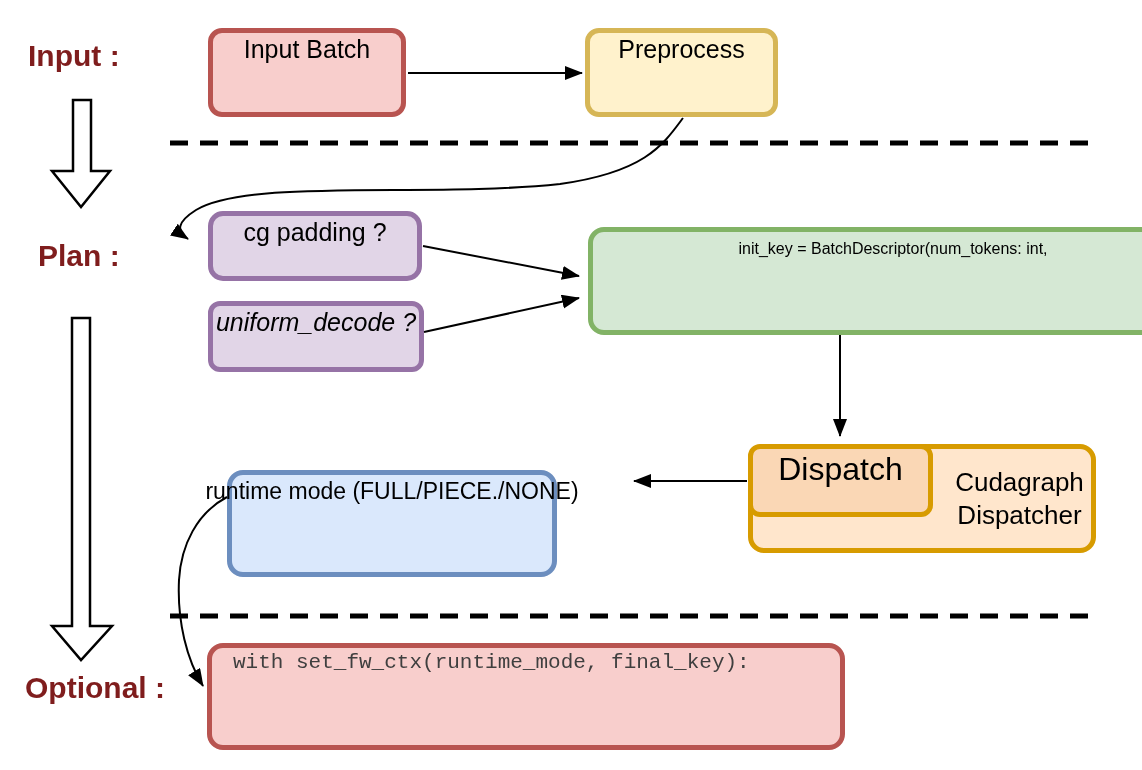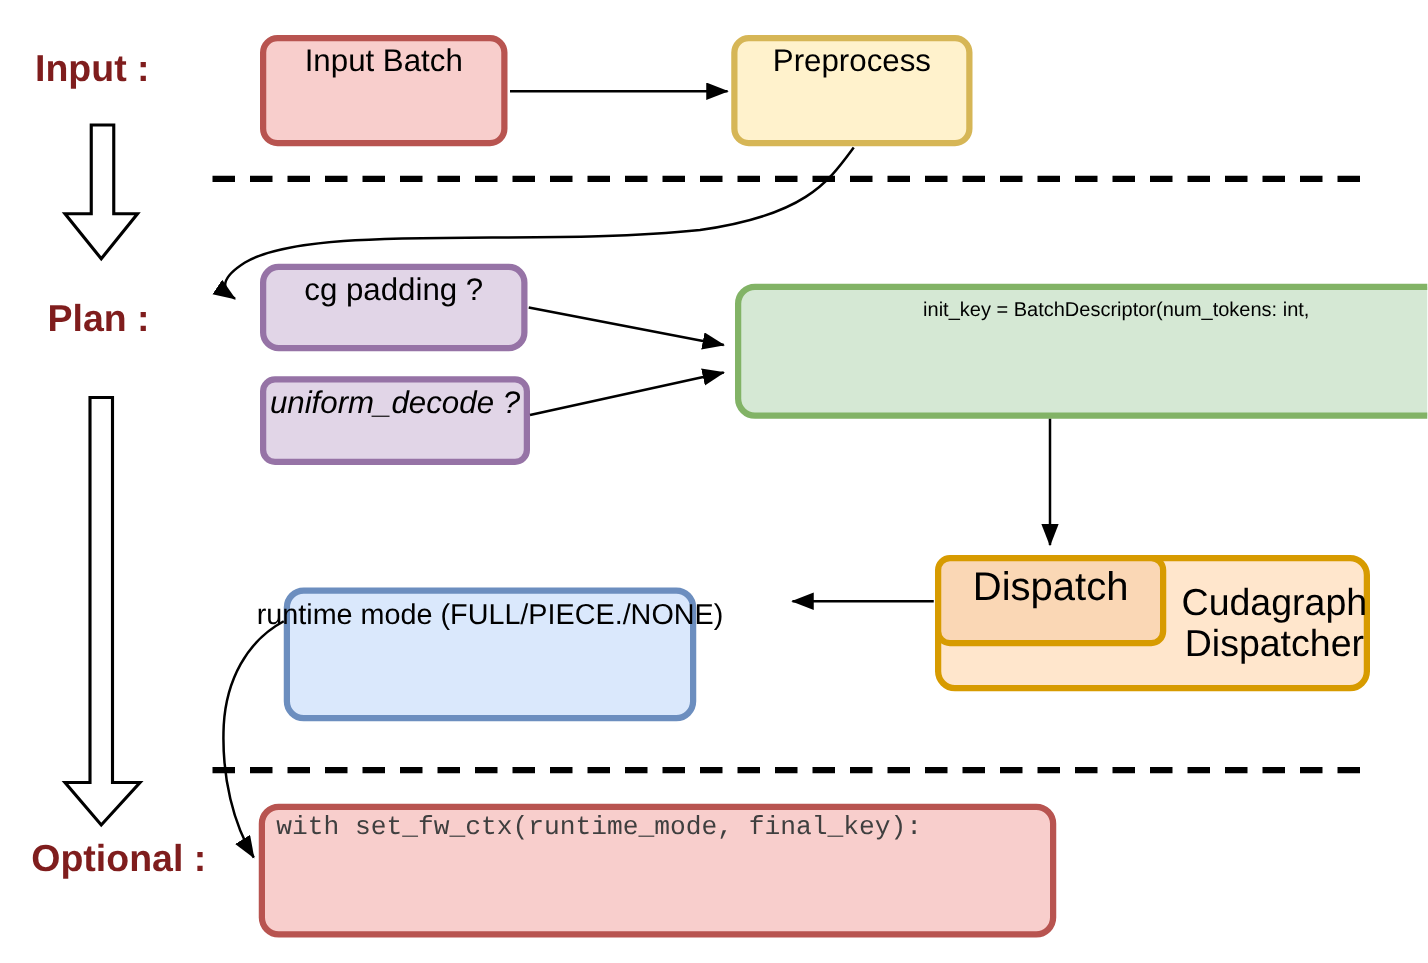--- a/index.html
+++ b/index.html
@@ -54,21 +54,21 @@
     background: var(--purple-fill, #e1d5e7); border-color: var(--purple-stroke, #9673a6); font-style: italic;
   }
   .n-init-key {
     left: 588px; top: 227px; width: 610px; height: 108px; border-radius: 16px;
     background: var(--green-fill, #d5e8d4); border-color: var(--green-stroke, #82b366);
     font-size: 16px; line-height: 33px;
   }
   .n-cudagraph-dispatcher {
     left: 748px; top: 444px; width: 348px; height: 109px; border-radius: 16px;
     background: var(--orange-fill, #ffe6cc); border-color: var(--orange-stroke, #d79b00);
-    font-size: 30px; line-height: 33px;
+    font-size: 26px; line-height: 33px;
     justify-content: flex-end;
   }
   .n-cudagraph-dispatcher .text-wrap {
     position: absolute; left: 185px; width: 163px; top: 50%;
     transform: translateY(-50%); text-align: center;
   }
   .n-dispatch {
     left: 748px; top: 444px; width: 185px; height: 73px; border-radius: 12px;
     background: var(--orange-inner-fill, #fad7b5); border-color: var(--orange-stroke, #d79b00);
     font-size: 32px;
@@ -76,21 +76,21 @@
   .n-runtime-mode {
     left: 227px; top: 445px; width: 330px; height: 107px; border-radius: 16px;
     background: var(--blue-fill, #dae8fc); border-color: var(--blue-stroke, #6c8ebf);
     font-size: 23px; line-height: 32px; margin-top: 25px;
   }
   .n-execute-code {
     left: 207px; top: 643px; width: 638px; height: 107px; border-radius: 16px;
     background: var(--red-fill, #f8cecc); border-color: var(--red-stroke, #b85450);
     font-family: "Liberation Mono", "DejaVu Sans Mono", monospace;
     font-size: 21px; line-height: 30px; color: var(--code-text, #3f3f3f);
-    justify-content: flex-start; text-align: left; padding-left: 9px;
+    justify-content: flex-start; text-align: left; padding-left: 21px;
   }
   .n-execute-code .tline { white-space: pre; }
 
   svg.edges {
     position: absolute; left: 0; top: 0; width: 1142px; height: 770px;
     pointer-events: none;
   }
   .edge { stroke: var(--line, #000000); stroke-width: 2px; fill: none; }
   .divider { stroke: var(--line, #000000); stroke-width: 5px; stroke-dasharray: 18 12; fill: none; }
   .hollow-arrow { fill: #ffffff; stroke: var(--line, #000000); stroke-width: 2.5px; }

